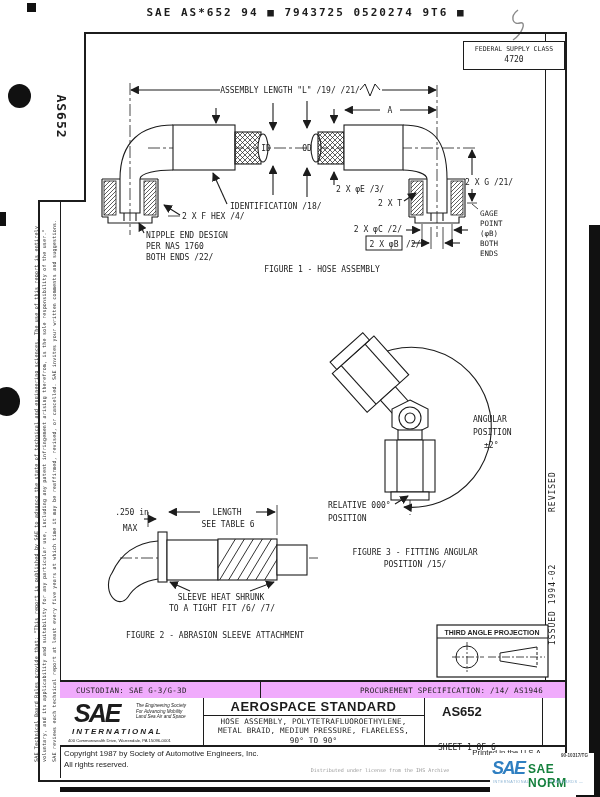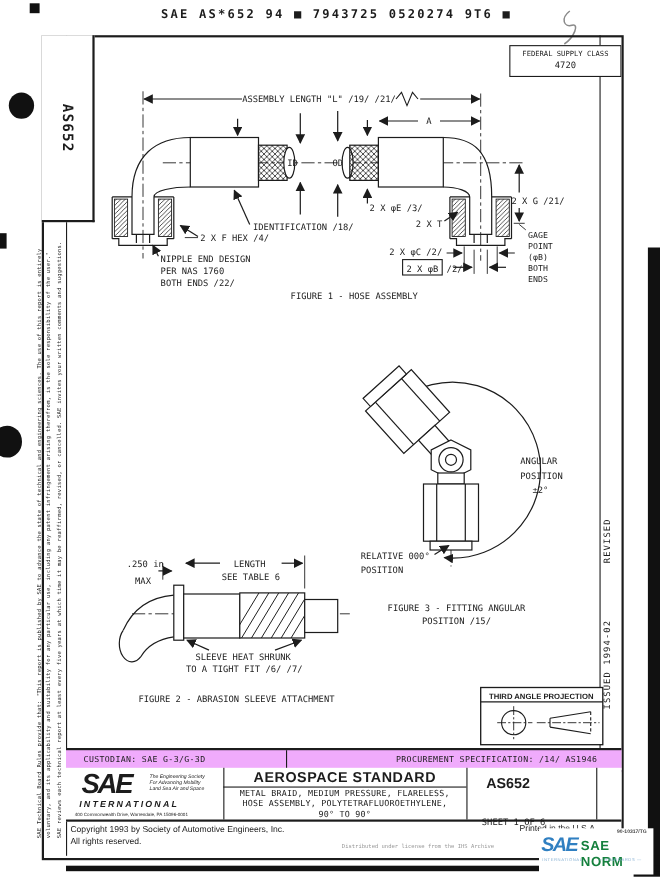--- a/index.html
+++ b/index.html
@@ -324,32 +324,32 @@
       <div>The Engineering Society</div>
       <div>For Advancing Mobility</div>
       <div>Land Sea Air and Space</div>
     </div>
     <div class="tb-intl">INTERNATIONAL</div>
     <div class="tb-addr">400 Commonwealth Drive, Warrendale, PA 15096-0001</div>
   </div>
   <div class="tb-center">
     <div class="tb-doctype">AEROSPACE STANDARD</div>
     <div class="tb-title">
+      <div>HOSE ASSEMBLY, POLYTETRAFLUOROETHYLENE,</div>
       <div>METAL BRAID, MEDIUM PRESSURE, FLARELESS,</div>
-      <div>HOSE ASSEMBLY, POLYTETRAFLUOROETHYLENE,</div>
       <div>90° TO 90°</div>
     </div>
   </div>
   <div class="tb-right">
     <div class="tb-num">AS652</div>
     <div class="tb-sheet">SHEET 1 OF 6</div>
   </div>
 </div>
 
-<div class="abs copyright">Copyright  1993  by Society of Automotive Engineers, Inc.</div>
+<div class="abs copyright">Copyright  1987  by Society of Automotive Engineers, Inc.</div>
 <div class="abs rights">All rights reserved.</div>
 <div class="abs printed">Printed in the U.S.A.</div>
 <div class="abs license">Distributed under license from the IHS Archive</div>
 
 <div class="abs stamp">
   <div class="stamp-code">90-10317/TG</div>
   <div class="stamp-sae">SAE</div>
   <div class="stamp-norm">SAE NORM</div>
   <div class="stamp-intl">INTERNATIONAL</div>
   <div class="stamp-std">STANDARDS</div>

